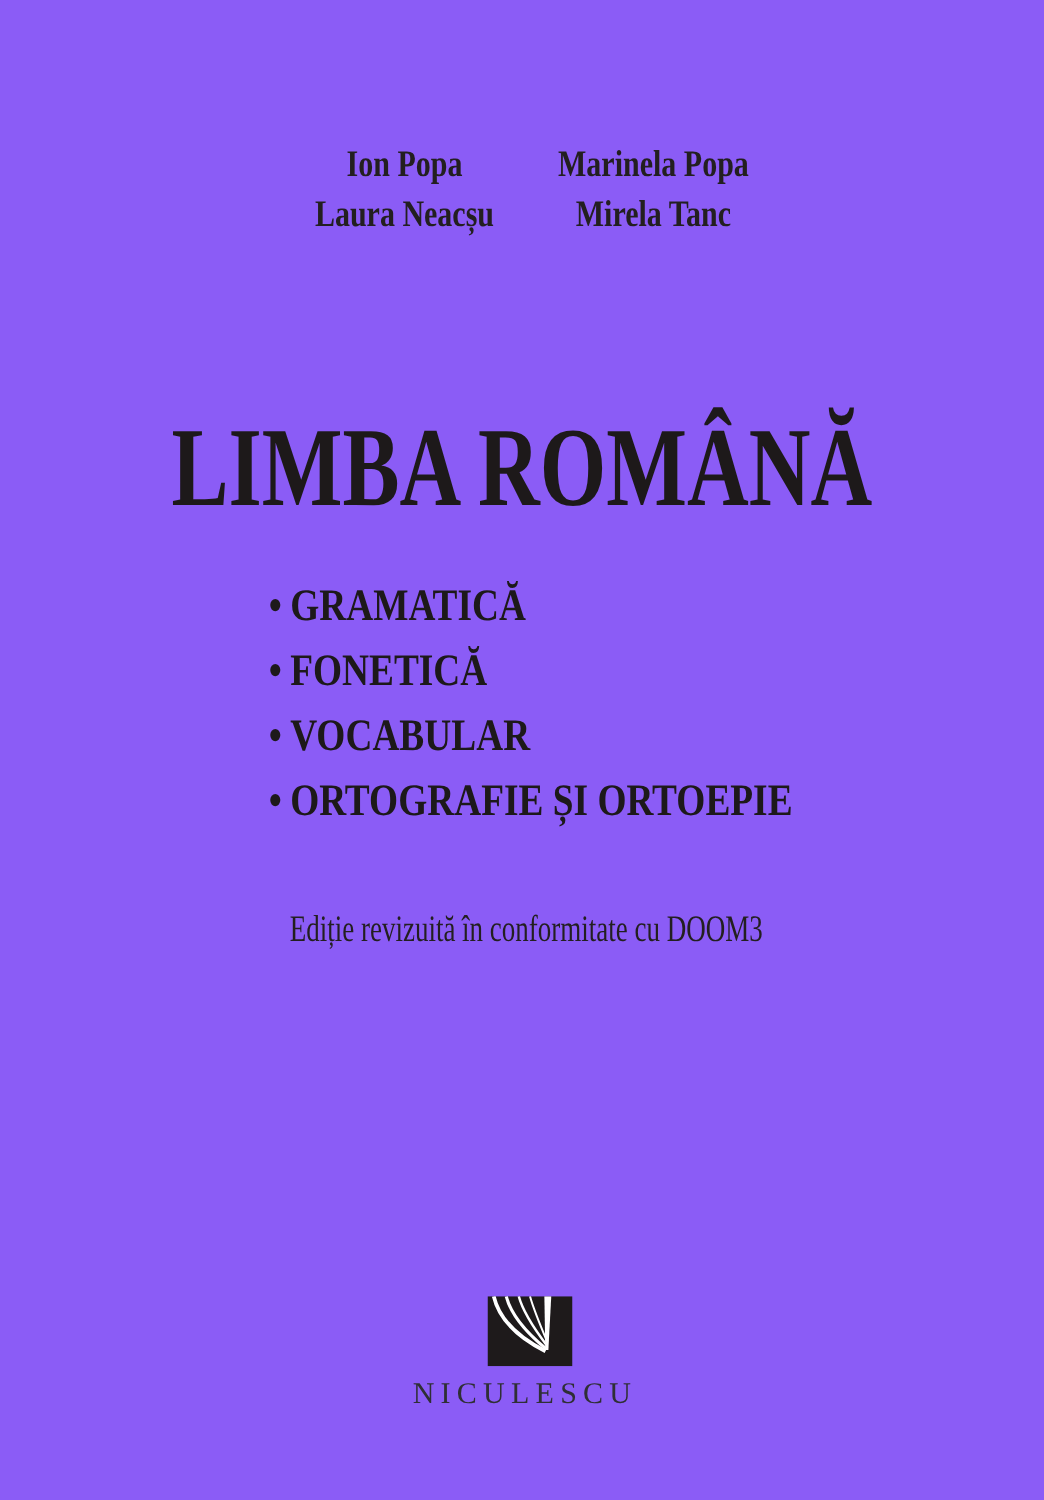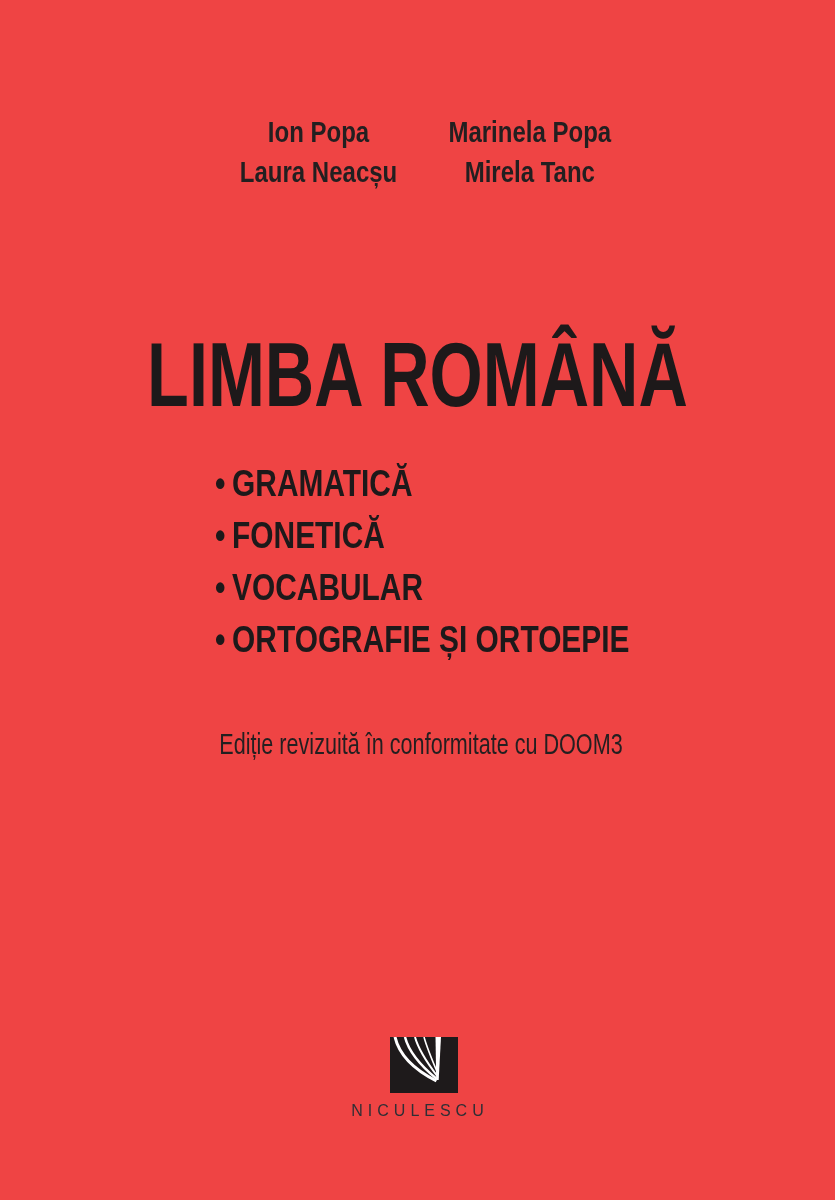--- a/index.html
+++ b/index.html
@@ -4,23 +4,23 @@
 <style>
   html, body {
     margin: 0;
     padding: 0;
     background: #ffffff;
   }
   .page {
     position: relative;
     width: 835px;
     height: 1200px;
-    background: #ef4444;
+    background: #8b5cf6;
     overflow: hidden;
-    font-family: Liberation Sans, sans-serif;
+    font-family: Liberation Serif, serif;
     color: #231f20;
   }
 
   
   .authors {
     position: absolute;
     top: 112px;
     left: 8px;
     right: -8px;
     display: flex;
@@ -104,21 +104,21 @@
     align-items: center;
   }
   .publisher-logo {
     width: 68px;
     height: 56px;
     transform: translateX(6px);
     display: block;
   }
   .publisher-name {
     margin-top: 9px;
-    font-size: 16px;
+    font-size: 24px;
     font-weight: normal;
     letter-spacing: 5px;
     text-indent: 5px;
     color: #2f2f35;
   }
 </style>
 </head>
 <body>
 
 <div class="page">

